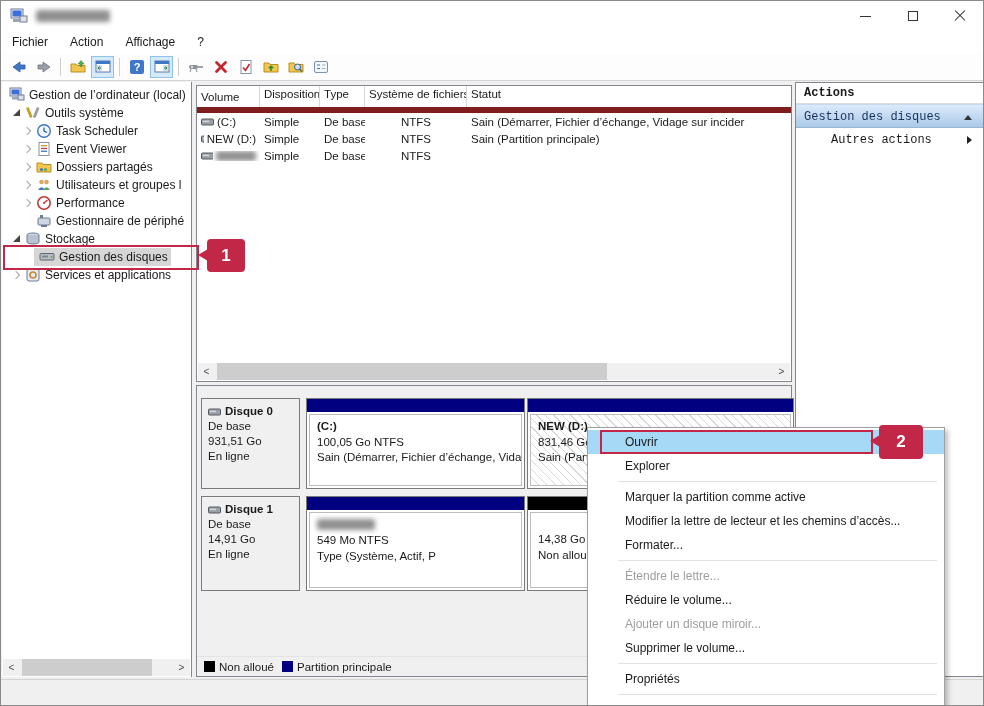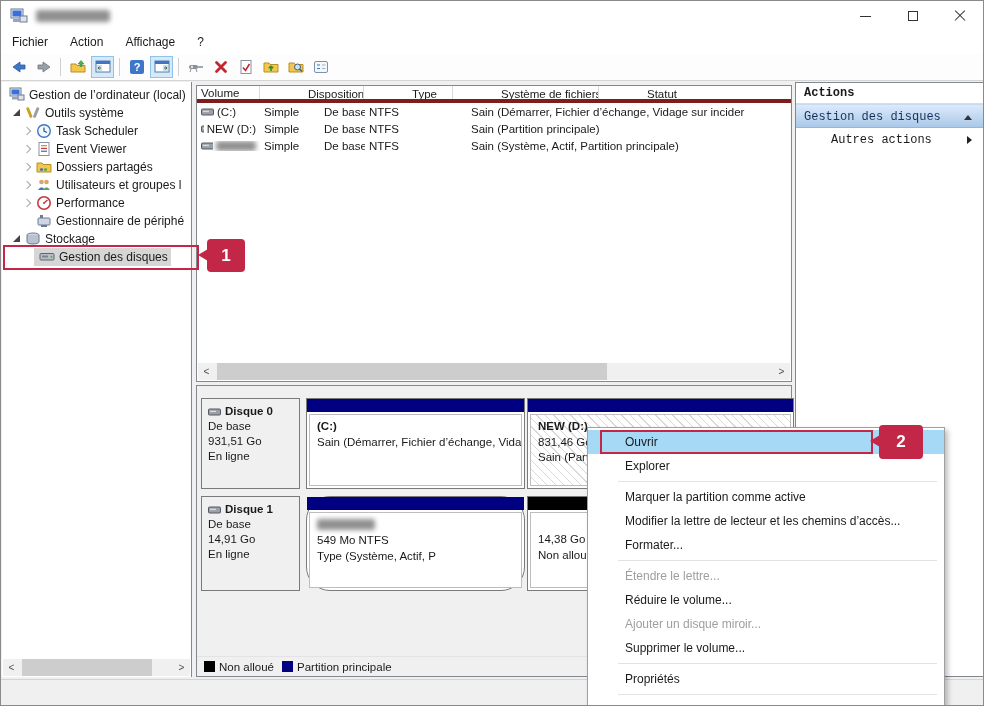--- a/index.html
+++ b/index.html
@@ -46,28 +46,28 @@
   .tree .lv1 { padding-left:9px; }
   .tree .lv2 { padding-left:20px; }
   .exp { width:12px; height:12px; position:relative; flex:0 0 auto; }
   .exp-closed::before { content:""; position:absolute; left:2px; top:2.5px; width:5px; height:5px; border-right:1.3px solid #a6a6a6; border-top:1.3px solid #a6a6a6; transform:rotate(45deg); }
   .exp-open::before { content:""; position:absolute; left:2px; top:2px; width:0; height:0; border-right:7px solid #444; border-top:7px solid transparent; }
   .exp-none { width:12px; }
   .tree .ticon { width:16px; height:16px; margin:0 4px 0 2px; flex:0 0 auto; }
   .tree .tsel { background:#d6d6d6; padding:1px 3px; }
 
   
-  .vl-header { display:flex; height:17px; border-bottom:4px solid #7f1d1d;gap:44px; }
+  .vl-header { display:flex; height:27px; border-bottom:6px solid #7f1d1d; }
   .vl-header .hc { border-right:1px solid #d9d9d9; padding:2px 4px; white-space:nowrap; overflow:hidden; font-size:11.5px; }
   .vl-row { display:flex; height:17px; align-items:center; }
   .vl-row .c { padding:0 4px; white-space:nowrap; overflow:hidden; font-size:11.5px; }
   .c-vol { width:63px; flex:0 0 auto; display:flex; align-items:center; gap:3px; }
   .c-disp { width:60px; flex:0 0 auto; }
   .c-type { width:45px; flex:0 0 auto; }
-  .c-fs { width:102px; flex:0 0 auto; }
+  .c-fs { width:102px; flex:0 0 auto;text-align:center; }
   .c-stat { flex:1; min-width:0; }
   .volblur { width:42px; height:10px; }
 
   
   .hscroll { position:absolute; left:1px; right:1px; bottom:1px; height:17px; background:#f0f0f0; display:flex; align-items:center; }
   .hs-arrow { width:17px; text-align:center; color:#505050; font-size:10px; line-height:17px; }
   .hs-track { flex:1; position:relative; height:17px; }
   .hs-thumb { position:absolute; top:0; height:17px; background:#cdcdcd; }
 
   
@@ -309,20 +309,28 @@
         <span class="exp exp-none"></span>
         <span class="tsel" style="display:flex;align-items:center;">
           <svg class="ticon" viewBox="0 0 16 16">
               <rect x="1" y="4.5" width="14" height="6.5" rx="1" fill="#b9bec6" stroke="#5f666e"></rect>
               <rect x="3" y="6.5" width="6" height="2" fill="#7d848c"></rect>
               <circle cx="12.5" cy="7.8" r="1" fill="#4caf50"></circle>
             </svg>
           <span>Gestion des disques</span>
         </span>
       </li>
+      <li class="lv1">
+        <span class="exp exp-closed"></span>
+        <svg class="ticon" viewBox="0 0 16 16">
+            <rect x="2" y="2" width="12" height="12" rx="2" fill="#e8edf4" stroke="#6b7b94"></rect>
+            <circle cx="8" cy="8" r="3" fill="none" stroke="#c48a3c" stroke-width="1.6"></circle>
+          </svg>
+        <span>Services et applications</span>
+      </li>
     </ul>
     <div class="hscroll">
       <div class="hs-arrow">&lt;</div>
       <div class="hs-track">
           <div class="hs-thumb" style="left:2px; width:130px;"></div>
         </div>
       <div class="hs-arrow">&gt;</div>
     </div>
   </div>
 
@@ -366,21 +374,20 @@
         <div class="c c-vol">
             <svg width="13" height="8">
               <rect x="0.5" y="1" width="12" height="6" rx="1" fill="#9aa0a8" stroke="#565b61"></rect>
               <rect x="2" y="2.7" width="6" height="1.4" fill="#d7dade"></rect>
             </svg>
             <span class="blurblob volblur"></span>
           </div>
         <div class="c c-disp">Simple</div>
         <div class="c c-type">De base</div>
         <div class="c c-fs">NTFS</div>
-        <div class="c c-stat">Sain (Système, Actif, Partition principale)</div>
       </div>
       <div class="hscroll">
         <div class="hs-arrow">&lt;</div>
         <div class="hs-track">
             <div class="hs-thumb" style="left:2px; width:390px;"></div>
           </div>
         <div class="hs-arrow">&gt;</div>
       </div>
     </div>
 
@@ -396,20 +403,21 @@
               <span>Disque 0</span>
             </div>
           <div>De base</div>
           <div>931,51 Go</div>
           <div>En ligne</div>
         </div>
         <div class="part" style="left:105px; width:219px;">
           <div class="strip strip-primary"></div>
           <div class="pbody">
             <div class="ptitle">(C:)</div>
+            <div>100,05 Go NTFS</div>
             <div>Sain (Démarrer, Fichier d’échange, Vida</div>
           </div>
         </div>
         <div class="part" style="left:326px; width:267px;">
           <div class="strip strip-primary"></div>
           <div class="pbody hatched">
             <div class="ptitle">NEW  (D:)</div>
             <div>831,46 Go</div>
             <div>Sain (Partit</div>
           </div>
@@ -422,21 +430,21 @@
               <svg width="13" height="8">
                 <rect x="0.5" y="1" width="12" height="6" rx="1" fill="#9aa0a8" stroke="#565b61"></rect>
                 <rect x="2" y="2.7" width="6" height="1.4" fill="#d7dade"></rect>
               </svg>
               <span>Disque 1</span>
             </div>
           <div>De base</div>
           <div>14,91 Go</div>
           <div>En ligne</div>
         </div>
-        <div class="part" style="left:105px; width:219px;border-radius:24px;">
+        <div class="part" style="left:105px; width:219px;">
           <div class="strip strip-primary"></div>
           <div class="pbody">
             <div class="blurblob pblur"></div>
             <div>549 Mo NTFS</div>
             <div>Type (Système, Actif, P</div>
           </div>
         </div>
         <div class="part" style="left:326px; width:267px;">
           <div class="strip strip-unalloc"></div>
           <div class="pbody">

